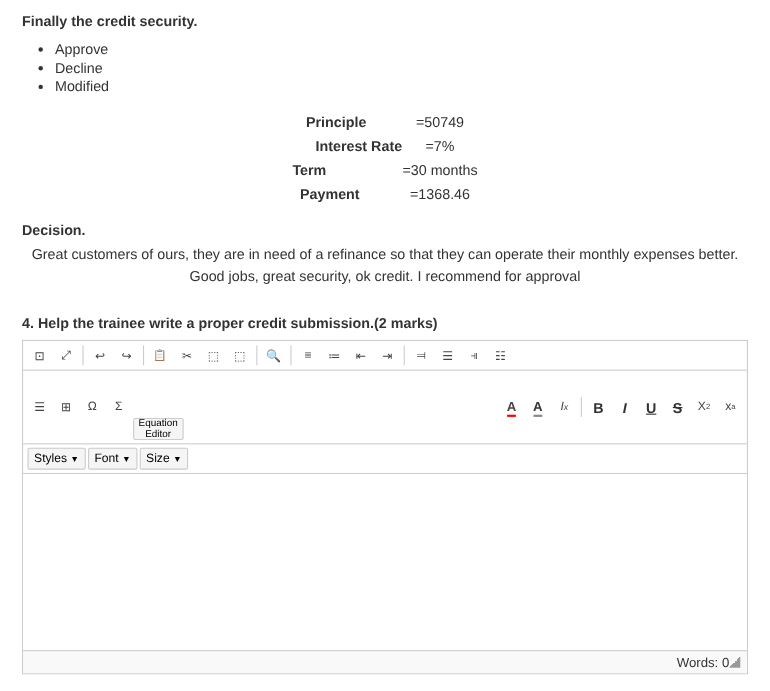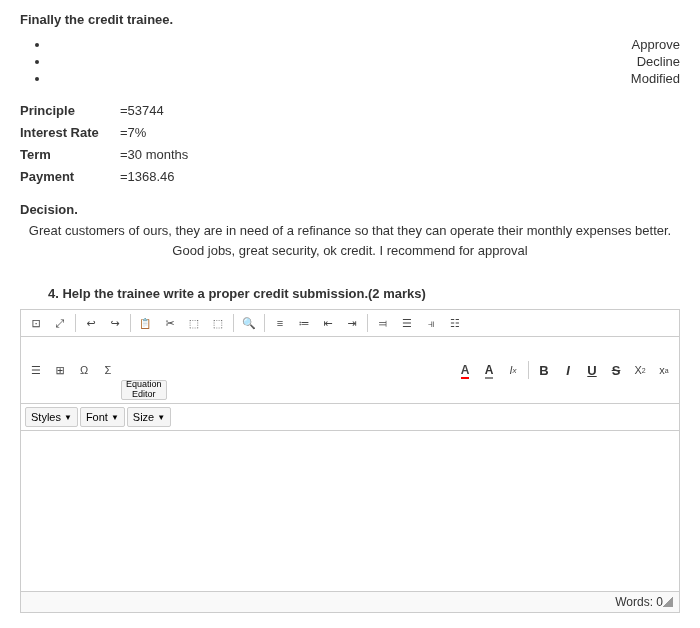--- a/index.html
+++ b/index.html
@@ -19,31 +19,31 @@
     }
 
     .bullet-list {
       margin-left: 30px;
       margin-bottom: 14px;
     }
 
     .bullet-list li {
       margin-bottom: 2px;
       list-style-type: disc;
-      text-align: right;
     }
 
     .info-block {
       margin-bottom: 14px;
       line-height: 1.7;
     }
 
     .info-block .info-row {
       display: flex;
       gap: 0;
+      justify-content: center;
     }
 
     .info-label {
       font-weight: bold;
       min-width: 100px;
     }
 
     .decision-block {
       margin-bottom: 26px;
     }
@@ -55,21 +55,20 @@
 
     .decision-text {
       margin-bottom: 10px;
       line-height: 1.5;
       text-align: center;
     }
 
     .question-text {
       font-weight: bold;
       margin-bottom: 8px;
-      margin-left: 28px;
     }
 
     
     .editor-container {
       border: 1px solid #ccc;
       width: 100%;
     }
 
     .editor-toolbar-row1 {
       display: flex;
@@ -187,32 +186,32 @@
     .resize-handle {
       width: 10px;
       height: 10px;
       background: linear-gradient(135deg, transparent 50%, #999 50%);
       cursor: se-resize;
     }
   </style>
 </head>
 <body>
 
-<p class="intro-text">Finally the credit trainee.</p>
+<p class="intro-text">Finally the credit security.</p>
 
 <ul class="bullet-list">
   <li>Approve</li>
   <li>Decline</li>
   <li>Modified</li>
 </ul>
 
 <div class="info-block">
   <div class="info-row">
     <span class="info-label">Principle</span>
-    <span>=53744</span>
+    <span>=50749</span>
   </div>
   <div class="info-row">
     <span class="info-label">Interest Rate</span>
     <span>=7%</span>
   </div>
   <div class="info-row">
     <span class="info-label">Term</span>
     <span>=30 months</span>
   </div>
   <div class="info-row">

